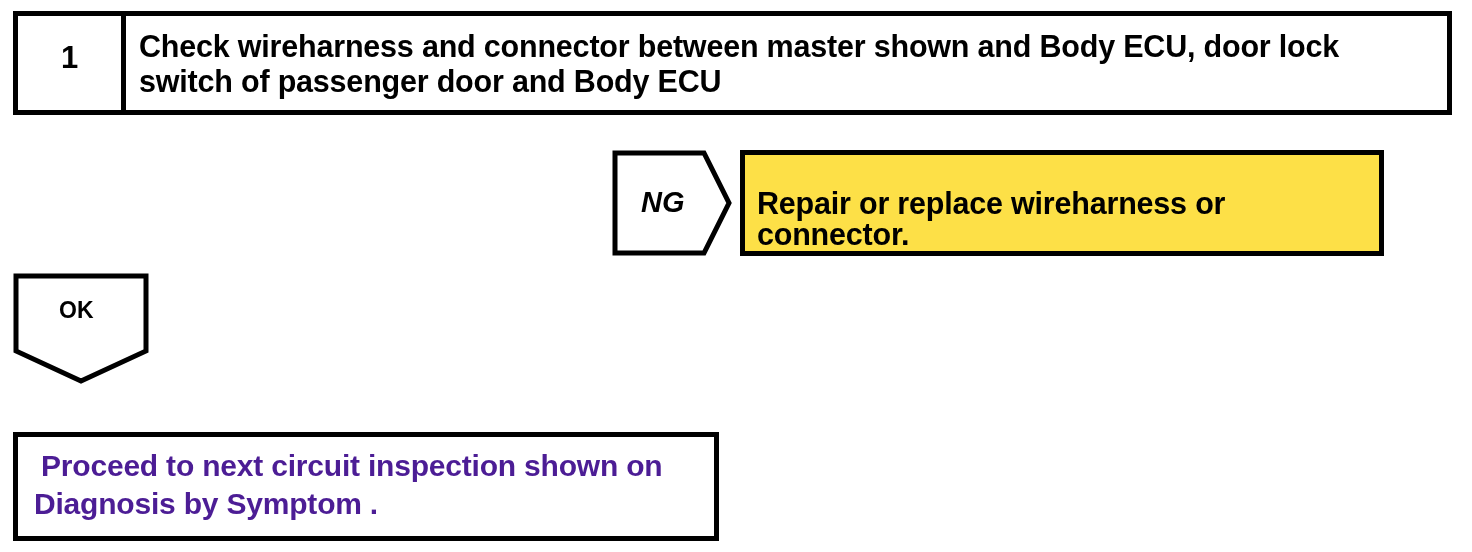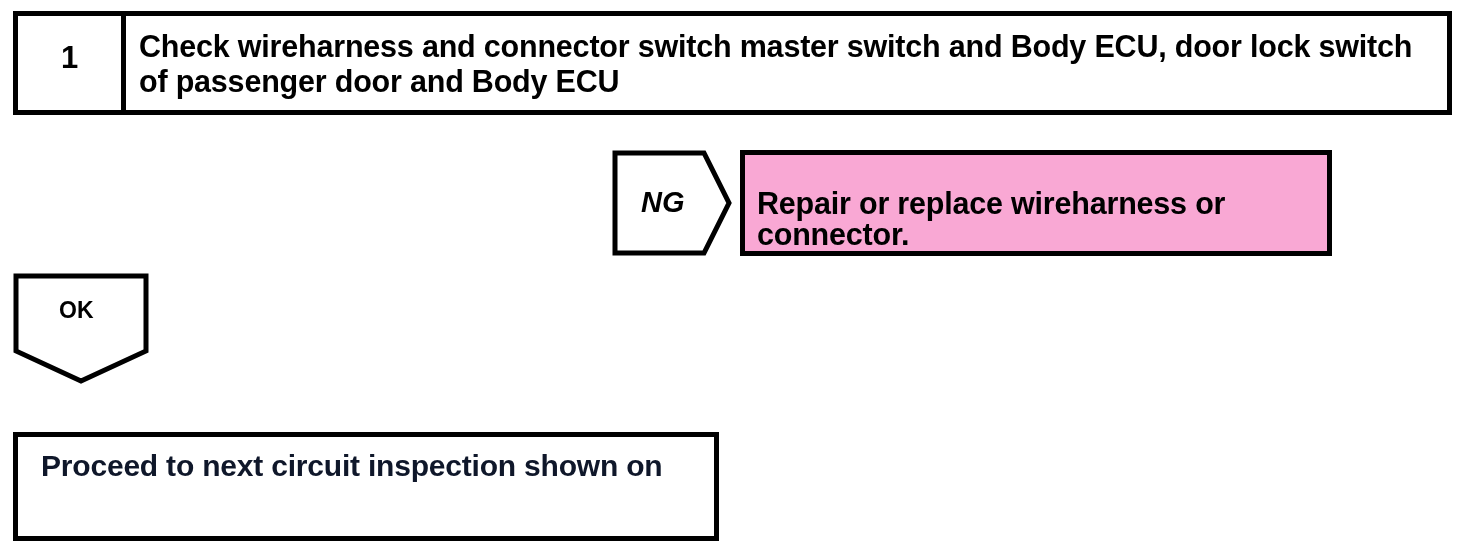--- a/index.html
+++ b/index.html
@@ -82,25 +82,25 @@
     line-height: 1;
     letter-spacing: 0px;
     font-style: italic;
   }
 
   
   .repair-box {
     position: absolute;
     left: 740px;
     top: 150px;
-    width: 592px;   
+    width: 644px;   
     height: 106px;  
     box-sizing: border-box;
     border: 5px solid #000000;
-    background: #f9a8d4;
+    background: #fde047;
     padding-left: 11px;
   }
   .repair-text {
     position: absolute;
     left: 12px;
     top: 33px;
     font-size: 30.5px;
     font-weight: bold;
     color: #000000;
     line-height: 1;
@@ -139,37 +139,37 @@
     background: #ffffff;
   }
   .proceed-text {
     position: absolute;
     left: 16px;
     top: 10px;
     width: 670px;
     font-size: 30px;
     font-weight: bold;
     line-height: 38px;
-    color: #0f172a;
+    color: #4c1d95;
     letter-spacing: -0.2px;
   }
   .proceed-line1 { padding-left: 7px; display: block; }
   .proceed-line2 { display: block; }
 </style>
 </head>
 <body>
 
 <div id="canvas">
 
   <div class="step-row">
     <div class="step-num-cell">
       <span class="step-num">1</span>
     </div>
     <div class="step-text">
-      <span>Check wireharness and connector switch master switch and Body ECU, door</span>
+      <span>Check wireharness and connector between master shown and Body ECU, door</span>
       <span>lock switch of passenger door and Body ECU</span>
     </div>
   </div>
 
   <div class="ng-pent">
     <svg width="120" height="106" viewBox="0 0 120 106" xmlns="http://www.w3.org/2000/svg">
       <polygon points="3,3 92,3 117,53 92,103 3,103" fill="#ffffff" stroke="#000000" stroke-width="5" stroke-linejoin="miter"></polygon>
     </svg>
   </div>
   <div class="ng-label">NG</div>
@@ -181,16 +181,17 @@
   <div class="ok-pent">
     <svg width="136" height="112" viewBox="0 0 136 112" xmlns="http://www.w3.org/2000/svg">
       <polygon points="3,3 133,3 133,78 68,108 3,78" fill="#ffffff" stroke="#000000" stroke-width="5" stroke-linejoin="miter"></polygon>
     </svg>
   </div>
   <div class="ok-label">OK</div>
 
   <div class="proceed-box">
     <div class="proceed-text">
       <span class="proceed-line1">Proceed to next circuit inspection shown on</span>
+      <span class="proceed-line2">Diagnosis by Symptom .</span>
     </div>
   </div>
 
 </div>
 
 </body></html>

